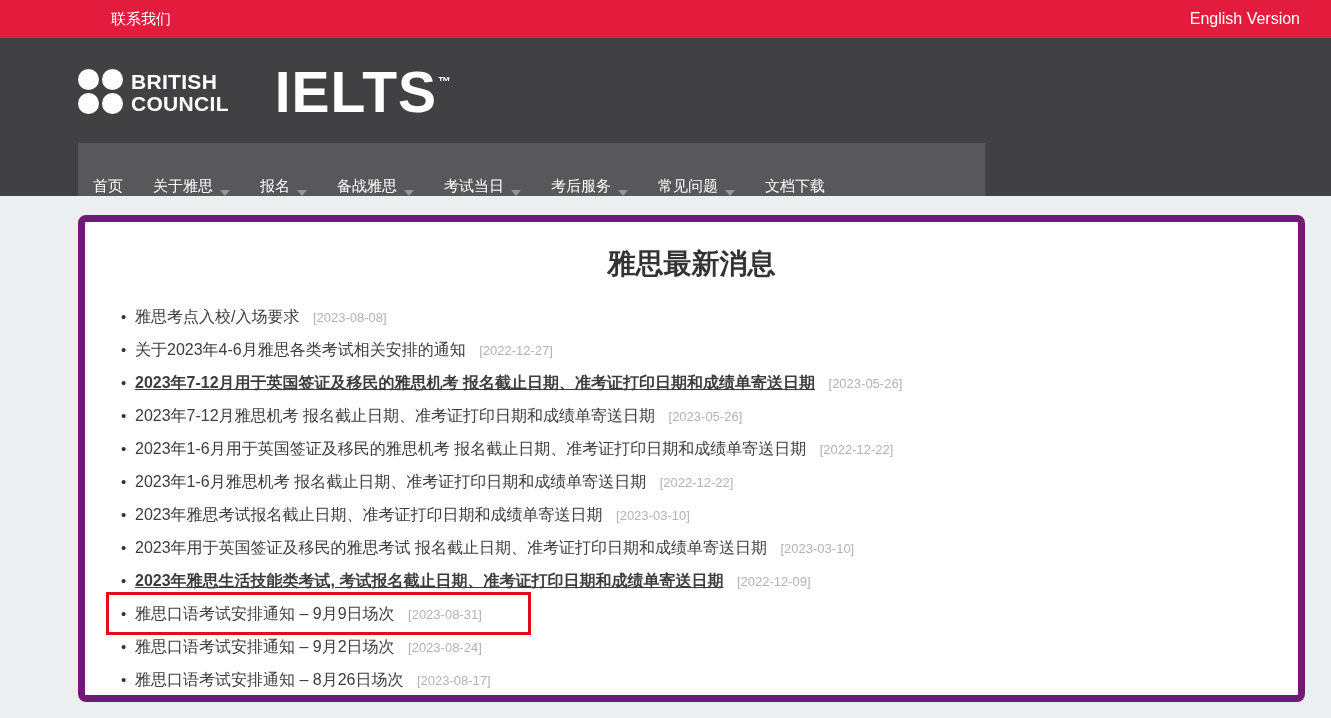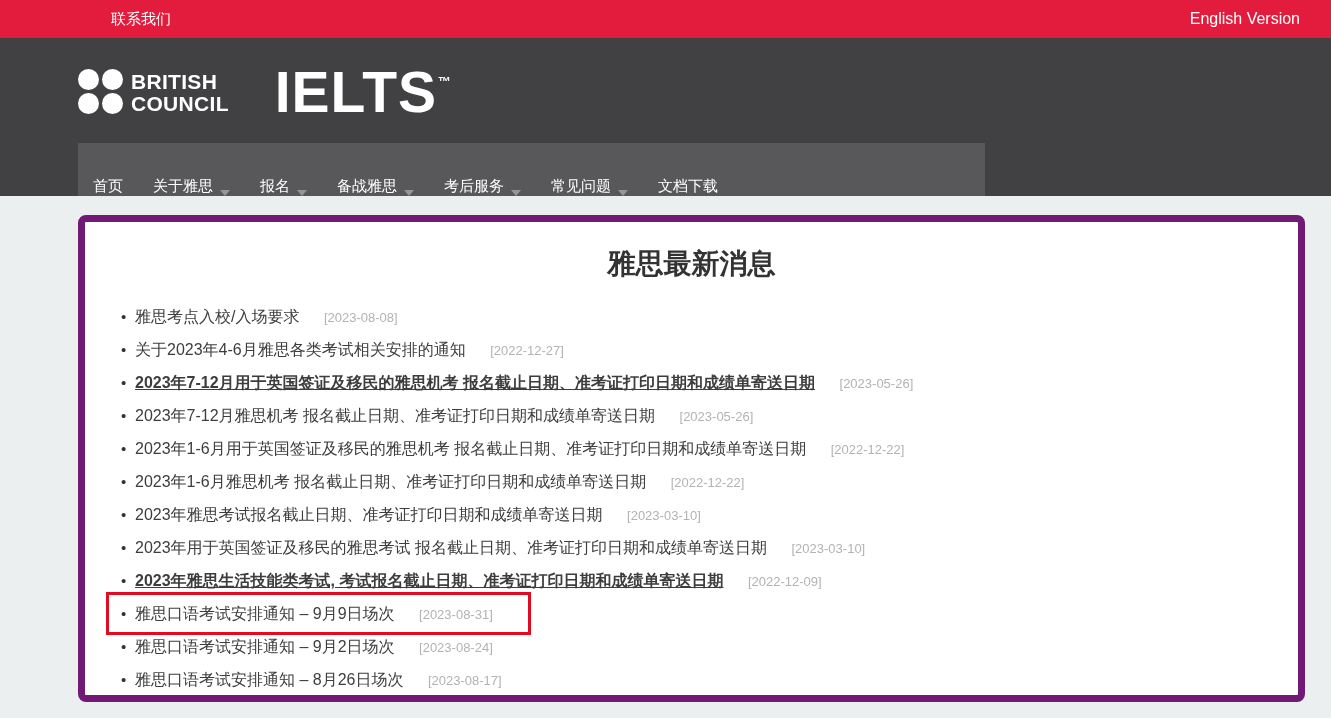--- a/index.html
+++ b/index.html
@@ -61,21 +61,21 @@
   }
   .page-title{
     text-align:center;font-size:28px;font-weight:bold;color:#333333;
     margin:0;line-height:34px;
   }
   ul.news-list{list-style:none;margin:19px 0 0;padding:0 0 0 50px;}
   li.news-item{position:relative;height:33px;line-height:33px;white-space:nowrap;}
   .bullet{position:absolute;left:-14px;top:0;color:#333333;font-size:15px;}
   a.news-link{color:var(--text);font-size:16px;text-decoration:none;cursor:pointer;}
   li.underlined a.news-link{text-decoration:underline;font-weight:bold;}
-  .news-date{color:var(--date);font-size:13px;margin-left:20px;}
+  .news-date{color:var(--date);font-size:13px;margin-left:9px;}
   
   li.highlighted .hl-box{
     position:absolute;left:-29px;top:-5px;width:425px;height:43px;
     border:3px solid var(--highlight-border);pointer-events:none;
   }
 </style>
 </head>
 <body>
 
 <div class="topbar">
@@ -115,20 +115,24 @@
   <div class="nav-item">
     <span class="nav-label">报名</span>
     <span class="chevron"></span>
   </div>
 
   <div class="nav-item">
     <span class="nav-label">备战雅思</span>
     <span class="chevron"></span>
   </div>
 
+  <div class="nav-item">
+    <span class="nav-label">考试当日</span>
+    <span class="chevron"></span>
+  </div>
 
   <div class="nav-item">
     <span class="nav-label">考后服务</span>
     <span class="chevron"></span>
   </div>
 
   <div class="nav-item">
     <span class="nav-label">常见问题</span>
     <span class="chevron"></span>
   </div>

